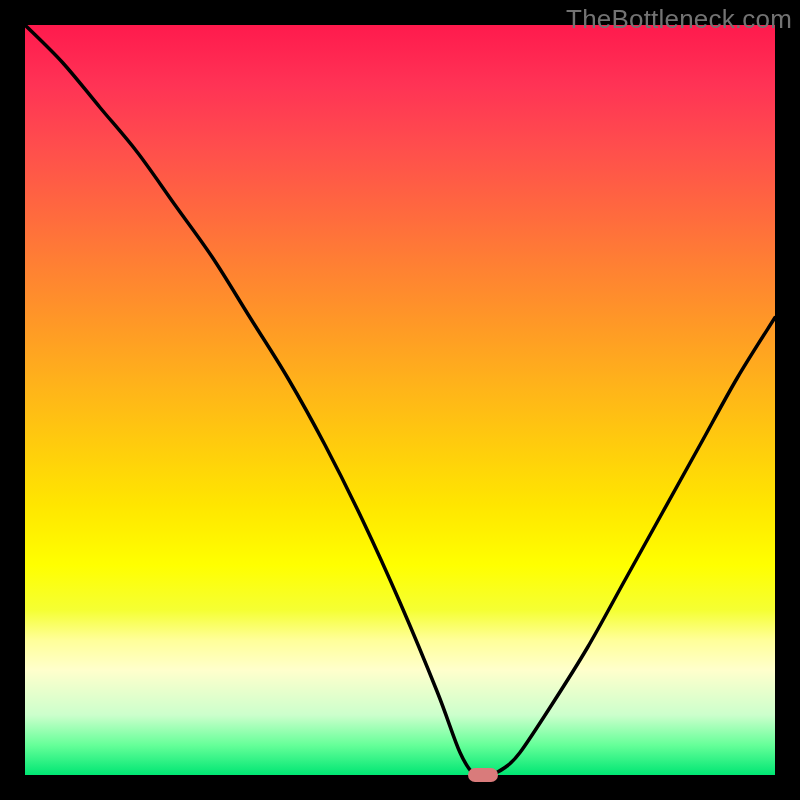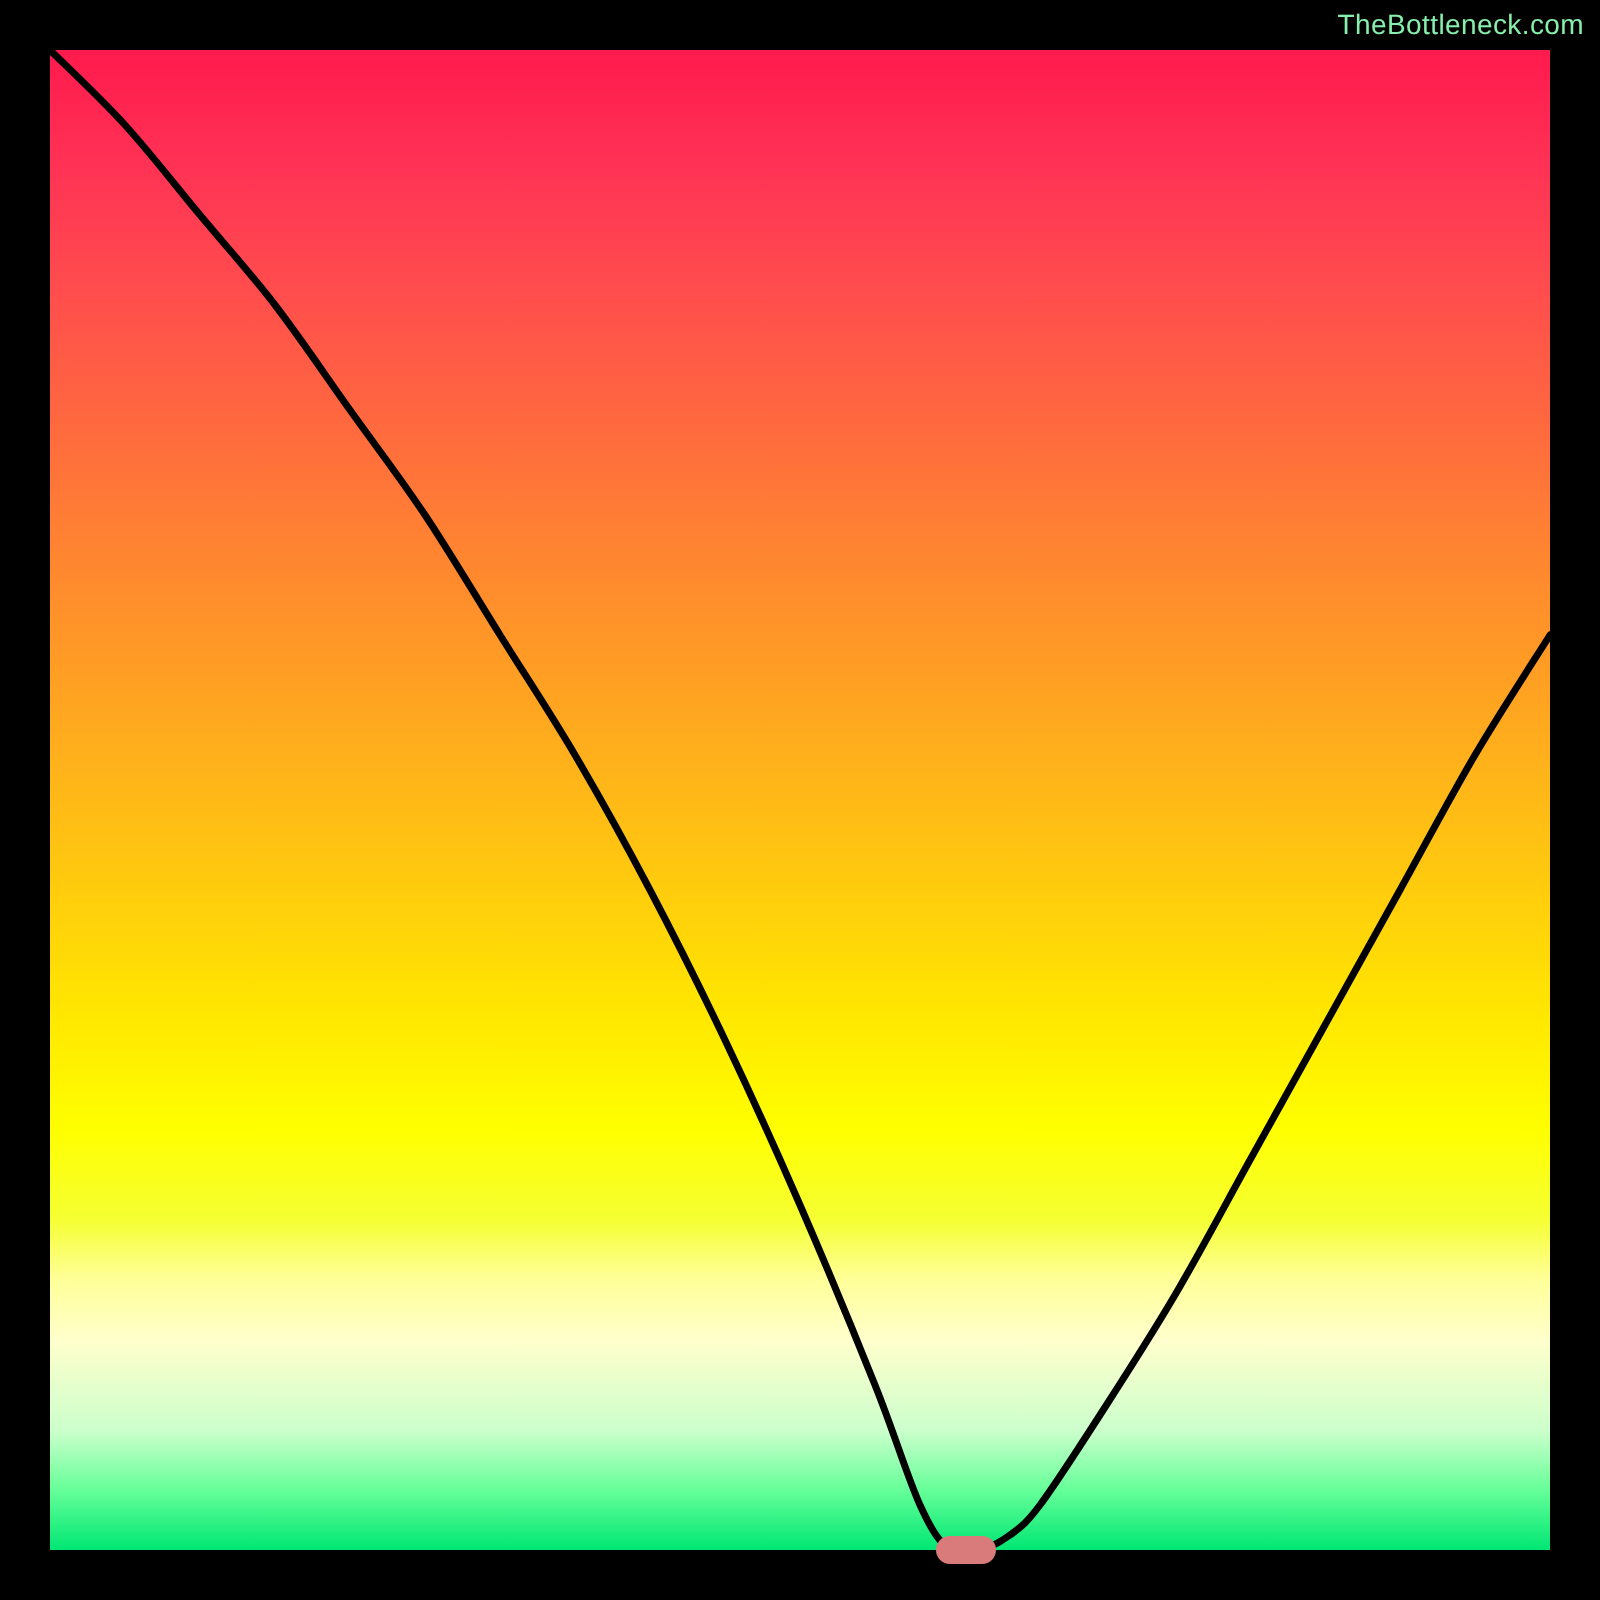--- a/index.html
+++ b/index.html
@@ -38,22 +38,22 @@
       #ffffcc 86%,
       #ccffcc 92%,
       #66ff99 96%,
       #00e673 100%
     );
   }
   .watermark {
     position: absolute;
     top: 4px;
     right: 8px;
-    color: #86efac;
-    font-size: 14px;
+    color: #737373;
+    font-size: 26px;
     font-weight: 500;
     letter-spacing: 0.2px;
     z-index: 10;
   }
   .curve-svg {
     position: absolute;
     left: 0;
     top: 0;
     width: 750px;
     height: 750px;

